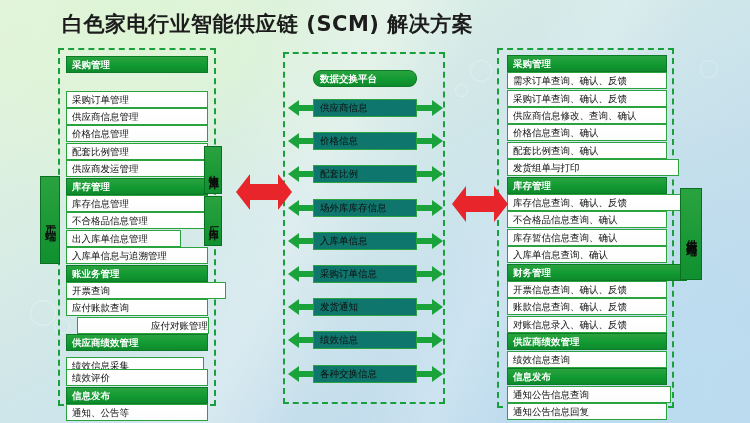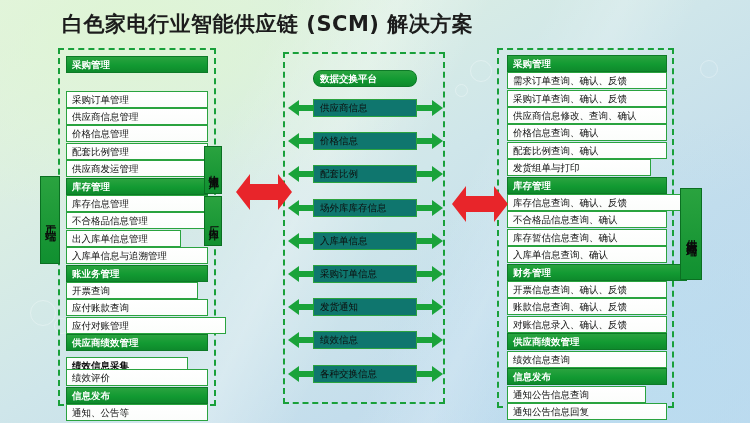--- a/index.html
+++ b/index.html
@@ -124,25 +124,25 @@
     <div class="row item" style="left: 66px; width: 142px; top: 107.9px;">供应商信息管理</div>
     <div class="row item" style="left: 66px; width: 142px; top: 125.2px;">价格信息管理</div>
     <div class="row item" style="left: 66px; width: 142px; top: 142.5px;">配套比例管理</div>
     <div class="row item" style="left: 66px; width: 142px; top: 159.8px;">供应商发运管理</div>
     <div class="row hdr" style="left: 66px; width: 142px; top: 177.6px;">库存管理</div>
     <div class="row item" style="left: 66px; width: 142px; top: 194.9px;">库存信息管理</div>
     <div class="row item" style="left: 66px; width: 142px; top: 212.2px;">不合格品信息管理</div>
     <div class="row item" style="left: 66px; width: 115px; top: 229.5px;">出入库单信息管理</div>
     <div class="row item" style="left: 66px; width: 142px; top: 246.8px;">入库单信息与追溯管理</div>
     <div class="row hdr" style="left: 66px; width: 142px; top: 264.6px;">账业务管理</div>
-    <div class="row item" style="left: 66px; width: 132px; top: 281.9px;">开票查询</div>
+    <div class="row item" style="left: 66px; width: 160px; top: 281.9px;">开票查询</div>
     <div class="row item" style="left: 66px; width: 142px; top: 299.2px;">应付账款查询</div>
-    <div class="row item" style="left: 66px; width: 160px; top: 316.5px;">应付对账管理</div>
+    <div class="row item" style="left: 77px; width: 132px; top: 316.5px; text-align: right;">应付对账管理</div>
     <div class="row hdr" style="left: 66px; width: 142px; top: 334.3px;">供应商绩效管理</div>
-    <div class="row item" style="left: 66px; width: 122px; top: 357px; font-weight: bold;">绩效信息采集</div>
+    <div class="row item" style="left: 66px; width: 138px; top: 357px;">绩效信息采集</div>
     <div class="row item" style="left: 66px; width: 142px; top: 368.9px;">绩效评价</div>
     <div class="row hdr" style="left: 66px; width: 142px; top: 386.7px;">信息发布</div>
     <div class="row item" style="left: 66px; width: 142px; top: 404px;">通知、公告等</div>
   </div>
 
 <div class="panel" id="panel-mid"></div>
 <div class="ex-hdr" id="mid-header" style="top:70px;border-radius:8px;">数据交换平台</div>
 <div class="col" id="mid-col">
     <div class="ex-box" style="top: 99px;">供应商信息</div>
     <svg class="arr" width="26" height="16" viewBox="0 0 26 16" style="position: absolute; left: 288px; top: 100px;">
@@ -210,34 +210,34 @@
   </div>
 
 <div class="panel" id="panel-right"></div>
 <div class="col" id="right-col">
     <div class="row hdr" style="left: 507px; width: 160px; top: 55px;">采购管理</div>
     <div class="row item" style="left: 507px; width: 160px; top: 72.3px;">需求订单查询、确认、反馈</div>
     <div class="row item" style="left: 507px; width: 160px; top: 89.6px;">采购订单查询、确认、反馈</div>
     <div class="row item" style="left: 507px; width: 160px; top: 106.9px;">供应商信息修改、查询、确认</div>
     <div class="row item" style="left: 507px; width: 160px; top: 124.2px;">价格信息查询、确认</div>
     <div class="row item" style="left: 507px; width: 160px; top: 141.5px;">配套比例查询、确认</div>
-    <div class="row item" style="left: 507px; width: 144px; top: 158.8px;">发货组单与打印</div>
+    <div class="row item" style="left: 507px; width: 172px; top: 158.8px;">发货组单与打印</div>
     <div class="row hdr" style="left: 507px; width: 160px; top: 176.6px;">库存管理</div>
     <div class="row item" style="left: 507px; width: 184px; top: 193.9px;">库存信息查询、确认、反馈</div>
     <div class="row item" style="left: 507px; width: 160px; top: 211.2px;">不合格品信息查询、确认</div>
     <div class="row item" style="left: 507px; width: 160px; top: 228.5px;">库存暂估信息查询、确认</div>
     <div class="row item" style="left: 507px; width: 160px; top: 245.8px;">入库单信息查询、确认</div>
     <div class="row hdr" style="left: 507px; width: 180px; top: 263.6px;">财务管理</div>
     <div class="row item" style="left: 507px; width: 160px; top: 280.9px;">开票信息查询、确认、反馈</div>
     <div class="row item" style="left: 507px; width: 160px; top: 298.2px;">账款信息查询、确认、反馈</div>
     <div class="row item" style="left: 507px; width: 160px; top: 315.5px;">对账信息录入、确认、反馈</div>
     <div class="row hdr" style="left: 507px; width: 160px; top: 333.3px;">供应商绩效管理</div>
     <div class="row item" style="left: 507px; width: 160px; top: 350.6px;">绩效信息查询</div>
     <div class="row hdr" style="left: 507px; width: 160px; top: 368.4px;">信息发布</div>
-    <div class="row item" style="left: 507px; width: 139px; top: 386px;">通知公告信息查询</div>
+    <div class="row item" style="left: 507px; width: 164px; top: 386px;">通知公告信息查询</div>
     <div class="row item" style="left: 507px; width: 160px; top: 403px;">通知公告信息回复</div>
   </div>
 
 <div class="vtab" id="tab-factory">工厂端</div>
 <div class="vtab" id="tab-supplier">供应商端</div>
 <div class="vtab" id="tab-logi">物流库</div>
 <div class="vtab" id="tab-inplant">厂内库</div>
 
 <svg class="big-arrow" style="left:236px;top:168px;" width="56" height="48" viewBox="0 0 56 48">
   <polygon points="0,24 14,6 14,16 42,16 42,6 56,24 42,42 42,32 14,32 14,42" fill="#e8252a"></polygon>

